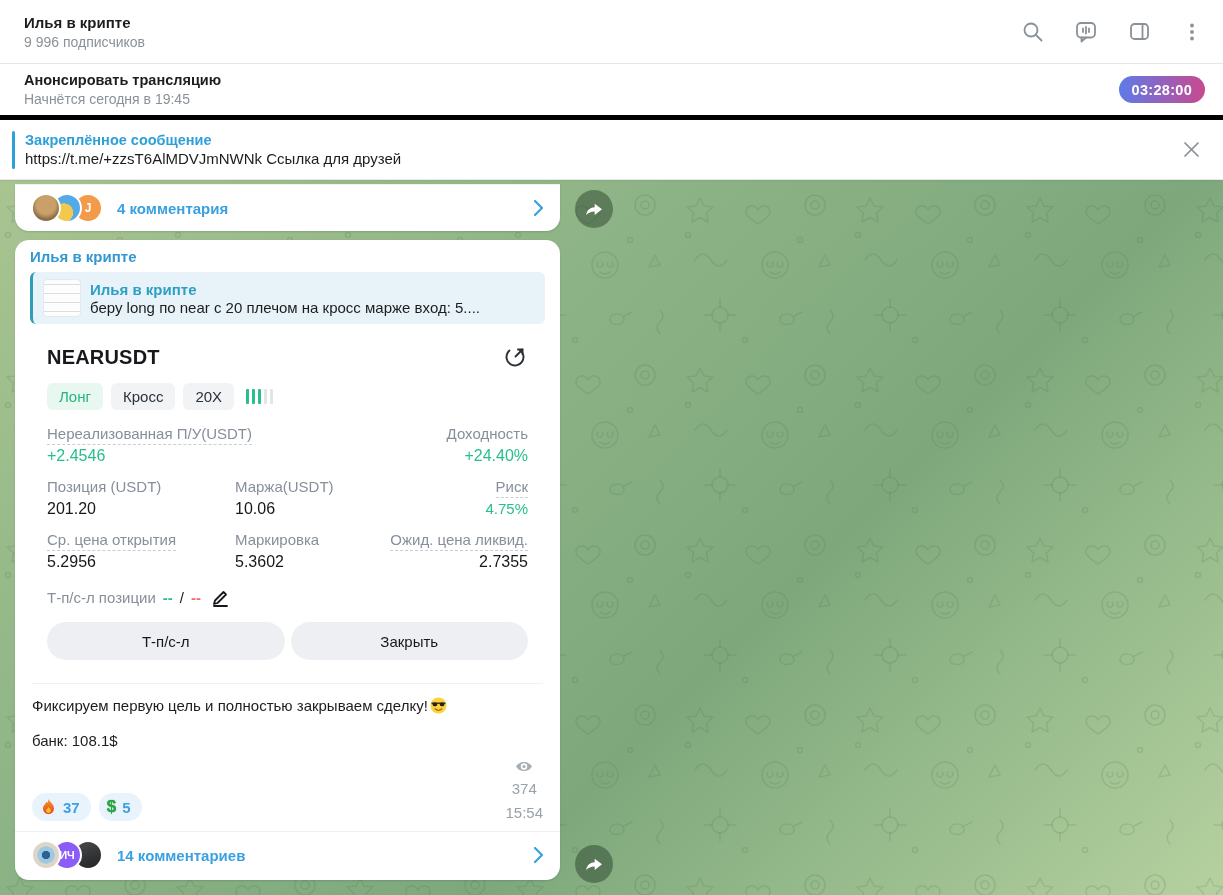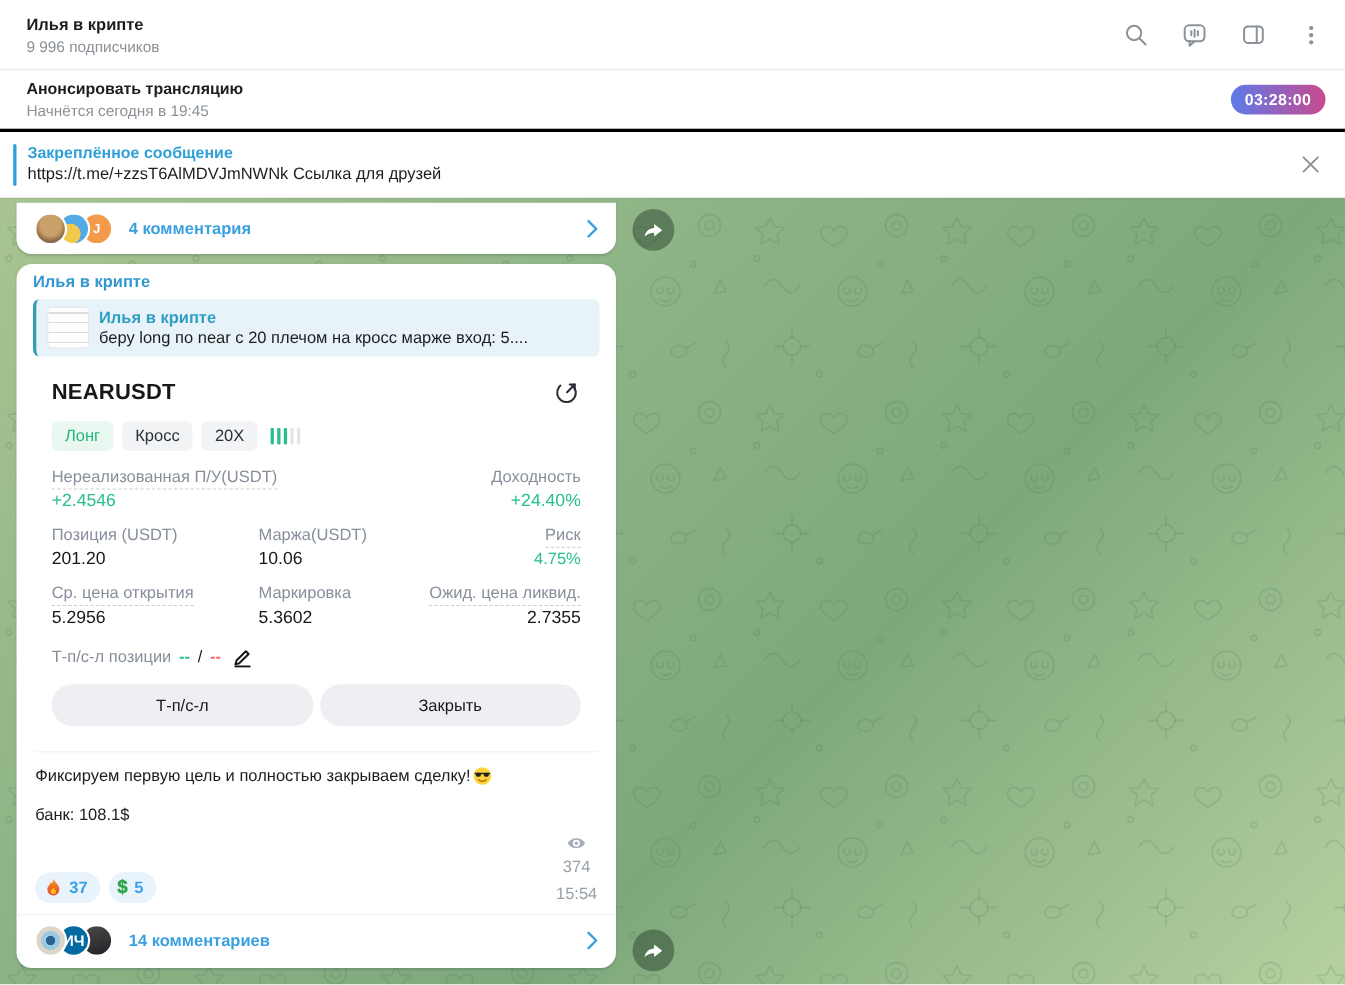--- a/index.html
+++ b/index.html
@@ -11,21 +11,21 @@
   .topbar { height:64px; background:#fff; display:flex; align-items:center;
             padding:0 18px 0 24px; border-bottom:1px solid #e4e6e8; flex:0 0 auto; }
   .peer-info { display:flex; flex-direction:column; gap:3px; }
   .peer-title { font-size:15px; font-weight:700; color:#1d1d1f; }
   .peer-sub { font-size:14px; color:#8a9197; }
   .topbar-icons { margin-left:auto; display:flex; align-items:center; gap:27px; }
   .tb-icon { width:26px; height:26px; display:flex; align-items:center; justify-content:center; cursor:pointer; }
   .tb-icon svg { stroke:#8a9197; fill:none; stroke-width:1.8; stroke-linecap:round; stroke-linejoin:round; }
 
   .announce { height:56px; background:#fff; display:flex; align-items:center;
-              padding:0 18px 0 24px; border-bottom:3px solid #000000; flex:0 0 auto; }
+              padding:0 18px 0 24px; border-bottom:5px solid #000000; flex:0 0 auto; }
   .announce-text { display:flex; flex-direction:column; gap:3px; }
   .announce-title { font-size:14.5px; font-weight:700; color:#1d1d1f; }
   .announce-sub { font-size:14px; color:#8a9197; }
   .countdown-pill { margin-left:auto; height:27px; padding:0 13px; border-radius:14px;
                     background:linear-gradient(90deg,#5d7be9,#c8498f);
                     color:#fff; font-size:14.5px; font-weight:700;
                     display:flex; align-items:center; letter-spacing:.3px; cursor:pointer; }
 
   .pinned { height:60px; background:#fff; display:flex; align-items:center;
             padding:0 18px 0 12px; border-bottom:1px solid #e6e8ea;
@@ -51,21 +51,21 @@
 
   .avatar-stack { display:flex; }
   .avatar { width:30px; height:30px; border-radius:50%; border:2px solid #fff;
             display:flex; align-items:center; justify-content:center;
             font-size:12px; font-weight:700; color:#fff; flex:0 0 auto; }
   .avatar + .avatar { margin-left:-9px; }
   .av-dog  { background:radial-gradient(circle at 50% 38%,#caa06a 0 45%,#8a6b45 70%,#b8798f 100%); z-index:3; }
   .av-coin { background:radial-gradient(circle at 38% 68%,#f2c94c 0 38%,#53aae6 40%); z-index:2; }
   .av-j    { background:#f39b4a; z-index:1; }
   .av-eye  { background:radial-gradient(circle at 50% 50%,#2c628f 0 22%,#9ec9e2 24% 46%,#ddd5c8 48%); z-index:3; }
-  .av-ich  { background:#0369a1; z-index:2; font-size:14px; }
+  .av-ich  { background:#8b5cf6; z-index:2; font-size:11px; }
   .av-dark { background:linear-gradient(160deg,#4a4a4c,#222326); z-index:1; }
 
   .comments-link { margin-left:14px; font-size:15px; font-weight:600; color:#3aa0e0; cursor:pointer; }
   .chevron { margin-left:auto; display:flex; cursor:pointer; }
   .chevron svg { stroke:#3aa0e0; fill:none; stroke-width:2.2; stroke-linecap:round; stroke-linejoin:round; }
 
   .share-fab { position:absolute; left:575px; width:38px; height:38px; border-radius:50%;
                background:rgba(23,48,28,.42); display:flex; align-items:center; justify-content:center;
                cursor:pointer; }
   .share-fab.fab1 { top:10px; } .share-fab.fab2 { top:665px; }

